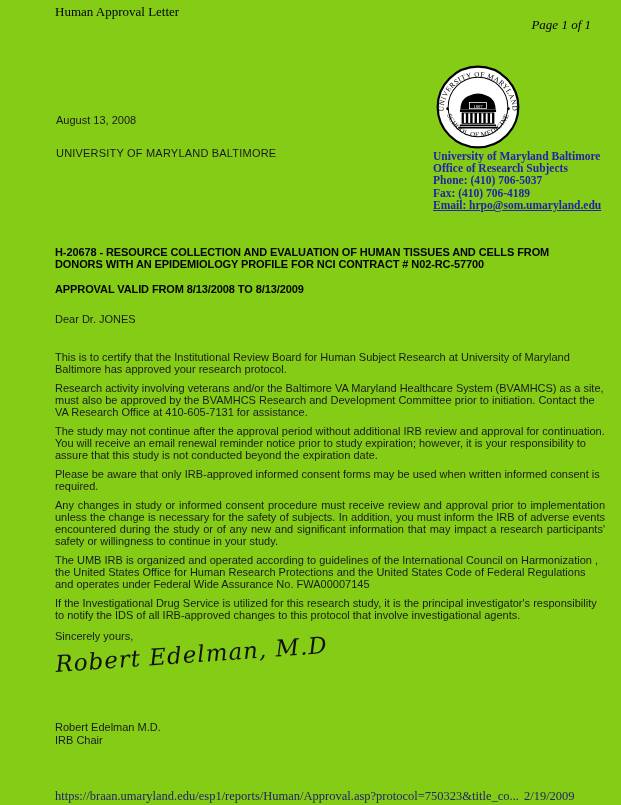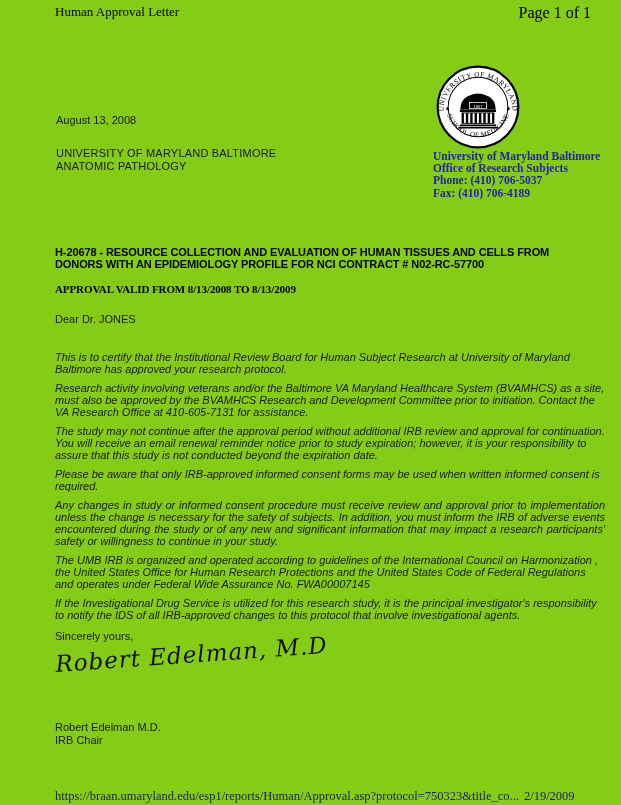--- a/index.html
+++ b/index.html
@@ -13,23 +13,23 @@
     color: #1a1a1a;
     overflow: hidden;
   }
   
   .print-header-left {
     position: absolute; left: 55px; top: 4px;
     font-family: "Liberation Serif", serif;
     font-size: 13px; color: #000;
   }
   .print-header-right {
-    position: absolute; right: 30px; top: 4px;
+    position: absolute; right: 30px; top: 17px;
     font-family: "Liberation Serif", serif;
-    font-size: 16px; color: #000;
+    font-size: 13px; color: #000; font-style: italic;
   }
   .print-footer {
     position: absolute; left: 55px; top: 789px; width: 552px;
     font-family: "Liberation Serif", serif;
     font-size: 12.5px; color: #222266;
     white-space: nowrap;
   }
   .print-footer .date { margin-left: 5px; text-align: center; }
 
   .letter-date {
@@ -54,30 +54,30 @@
   .contact a {
     color: #2323a8; text-decoration: underline;
   }
   .protocol-title {
     position: absolute; left: 55px; top: 246px; width: 525px;
     font-size: 11px; font-weight: 700; line-height: 12px;
     color: #000; letter-spacing: -0.1px;
   }
   .approval-line {
     position: absolute; left: 55px; top: 283px; width: 525px;
-    font-size: 11px; font-weight: 700; color: #000; letter-spacing: -0.1px; font-family: Liberation Serif, serif;
+    font-size: 11px; font-weight: 700; color: #000; letter-spacing: -0.1px;
   }
   .salutation {
     position: absolute; left: 55px; top: 313px;
     font-size: 11px;
     text-align: center;
   }
   .body-text {
     position: absolute; left: 55px; top: 351px; width: 550px;
-    font-size: 11px; line-height: 12px; font-style: italic;
+    font-size: 11px; line-height: 12px;
   }
   .body-text p { margin-bottom: 7px; }
   .body-text p.justified { text-align: justify; }
   .closing {
     position: absolute; left: 55px; top: 630px;
     font-size: 11px;
   }
   .signature {
     position: absolute; left: 48px; top: 636px;
     width: 280px; height: 52px;
@@ -92,21 +92,20 @@
 
 <div class="page">
 
   <div class="print-header-left">Human Approval Letter</div>
   <div class="print-header-right">Page 1 of 1</div>
 
   <div class="letter-date">August 13, 2008</div>
 
   <div class="recipient">
     <div>UNIVERSITY OF MARYLAND BALTIMORE</div>
-    <div>ANATOMIC PATHOLOGY</div>
   </div>
 
   <svg class="seal" viewBox="0 0 100 100" xmlns="http://www.w3.org/2000/svg" aria-hidden="true">
     <circle cx="50" cy="50" r="48" fill="#ffffff" stroke="#000" stroke-width="2.6"></circle>
     <circle cx="50" cy="50" r="35.5" fill="#ffffff" stroke="#000" stroke-width="1.2"></circle>
     <defs>
       <path id="sealTopArc" d="M 9,55 A 41,41 0 0 1 91,55"></path>
       <path id="sealBottomArc" d="M 13,59 A 39,39 0 0 0 87,59"></path>
     </defs>
     <text font-family="Liberation Serif, serif" font-size="8.6" fill="#000" letter-spacing="0.6">
@@ -136,20 +135,21 @@
       <rect x="28.5" y="70.8" width="43" height="2" fill="#000"></rect>
       <rect x="26.5" y="73.6" width="47" height="2" fill="#000"></rect>
     </g>
   </svg>
 
   <div class="contact">
     <div>University of Maryland Baltimore</div>
     <div>Office of Research Subjects</div>
     <div>Phone: (410) 706-5037</div>
     <div>Fax: (410) 706-4189</div>
+    <div><a href="#">Email: hrpo@som.umaryland.edu</a></div>
   </div>
 
   <div class="protocol-title">H-20678 - RESOURCE COLLECTION AND EVALUATION OF HUMAN TISSUES AND CELLS FROM DONORS WITH AN EPIDEMIOLOGY PROFILE FOR NCI CONTRACT # N02-RC-57700</div>
 
   <div class="approval-line">APPROVAL VALID FROM 8/13/2008 TO 8/13/2009</div>
 
   <div class="salutation">Dear Dr. JONES</div>
 
   <div class="body-text">
     <p>This is to certify that the Institutional Review Board for Human Subject Research at University of Maryland Baltimore has approved your research protocol.</p>

